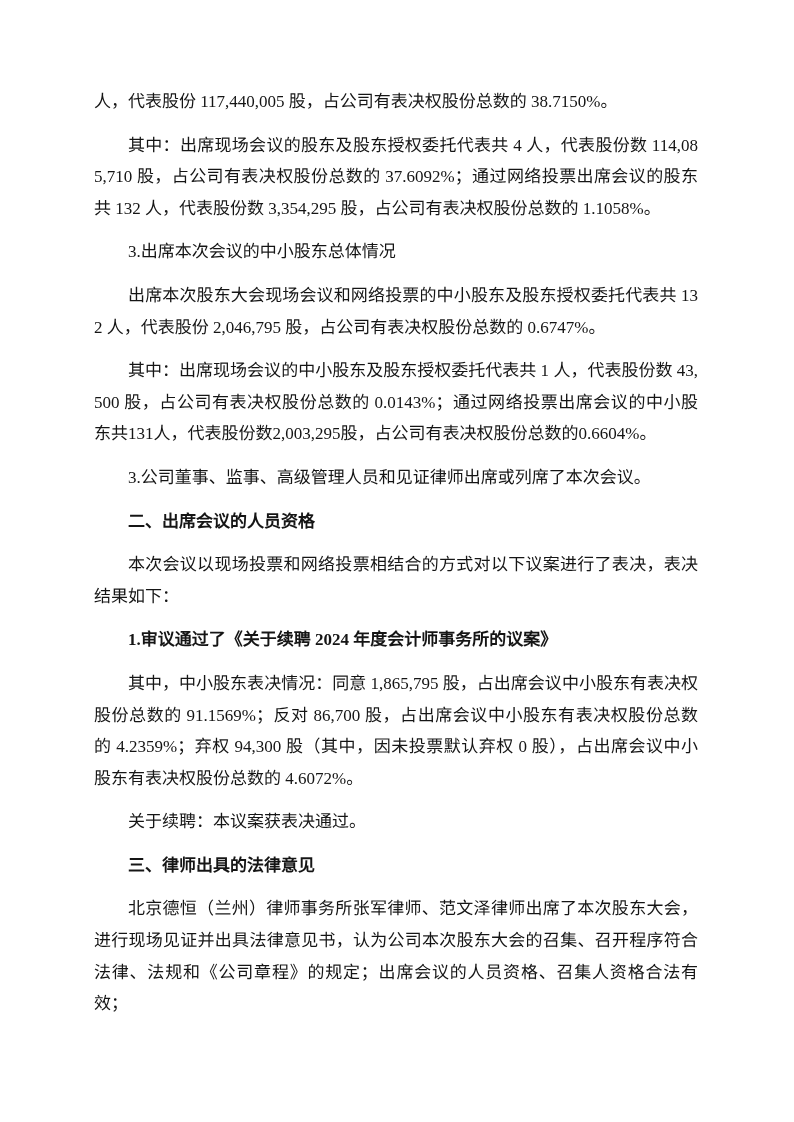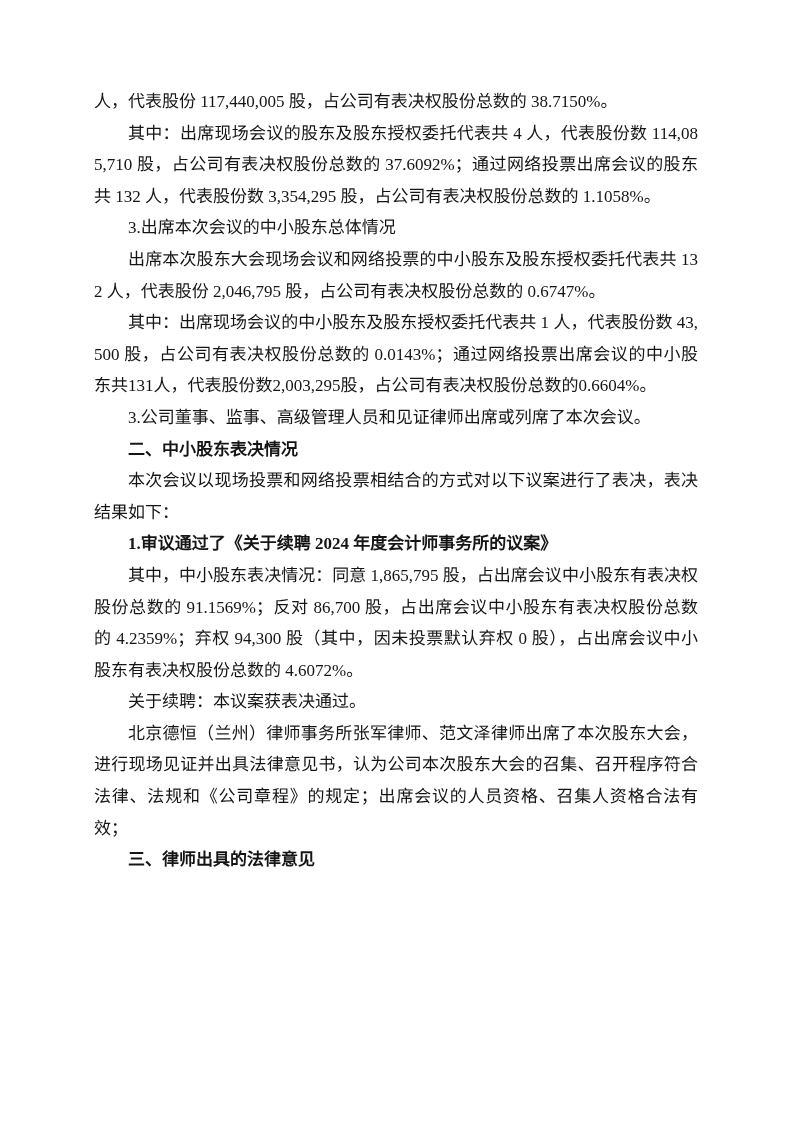--- a/index.html
+++ b/index.html
@@ -26,37 +26,38 @@
     text-align: justify;
     text-justify: inter-ideograph;
     word-break: break-all;
   }
   .doc-content p {
     margin: 0;
     padding: 0;
   }
   p.indent {
     text-indent: 2em;
+    margin-top: 12px;
   }
   p.heading {
     font-weight: bold;
   }
 </style>
 </head>
 <body>
 
 <div class="page">
   <div class="doc-content">
     <p class="body">人，代表股份 117,440,005 股，占公司有表决权股份总数的 38.7150%。</p>
     <p class="indent">其中：出席现场会议的股东及股东授权委托代表共 4 人，代表股份数 114,085,710 股，占公司有表决权股份总数的 37.6092%；通过网络投票出席会议的股东共 132 人，代表股份数 3,354,295 股，占公司有表决权股份总数的 1.1058%。</p>
     <p class="indent">3.出席本次会议的中小股东总体情况</p>
     <p class="indent">出席本次股东大会现场会议和网络投票的中小股东及股东授权委托代表共 132 人，代表股份 2,046,795 股，占公司有表决权股份总数的 0.6747%。</p>
     <p class="indent">其中：出席现场会议的中小股东及股东授权委托代表共 1 人，代表股份数 43,500 股，占公司有表决权股份总数的 0.0143%；通过网络投票出席会议的中小股东共131人，代表股份数2,003,295股，占公司有表决权股份总数的0.6604%。</p>
     <p class="indent">3.公司董事、监事、高级管理人员和见证律师出席或列席了本次会议。</p>
-    <p class="indent heading">二、中小股东表决情况</p>
+    <p class="indent heading">二、出席会议的人员资格</p>
     <p class="indent">本次会议以现场投票和网络投票相结合的方式对以下议案进行了表决，表决结果如下：</p>
     <p class="indent heading">1.审议通过了《关于续聘 2024 年度会计师事务所的议案》</p>
     <p class="indent">其中，中小股东表决情况：同意 1,865,795 股，占出席会议中小股东有表决权股份总数的 91.1569%；反对 86,700 股，占出席会议中小股东有表决权股份总数的 4.2359%；弃权 94,300 股（其中，因未投票默认弃权 0 股），占出席会议中小股东有表决权股份总数的 4.6072%。</p>
     <p class="indent">关于续聘：本议案获表决通过。</p>
+    <p class="indent heading">三、律师出具的法律意见</p>
     <p class="indent">北京德恒（兰州）律师事务所张军律师、范文泽律师出席了本次股东大会，进行现场见证并出具法律意见书，认为公司本次股东大会的召集、召开程序符合法律、法规和《公司章程》的规定；出席会议的人员资格、召集人资格合法有效；</p>
-    <p class="indent heading">三、律师出具的法律意见</p>
   </div>
 </div>
 
 </body></html>

